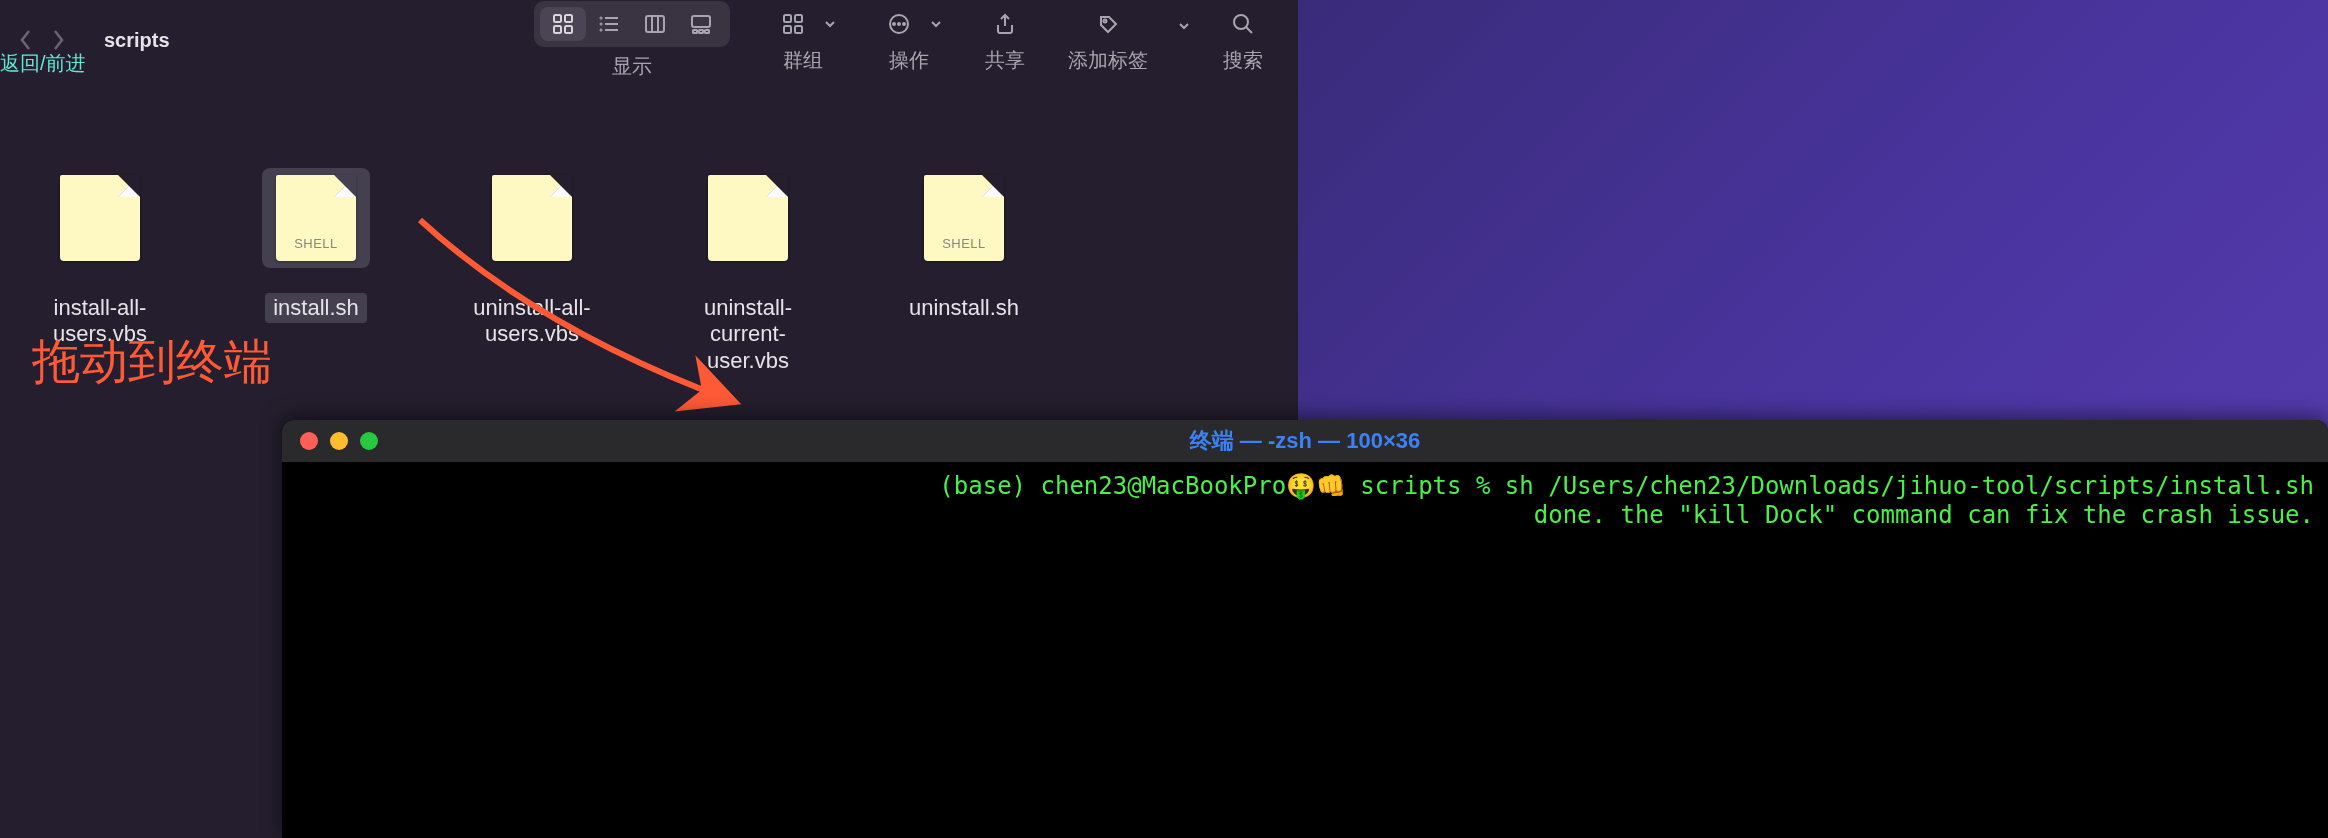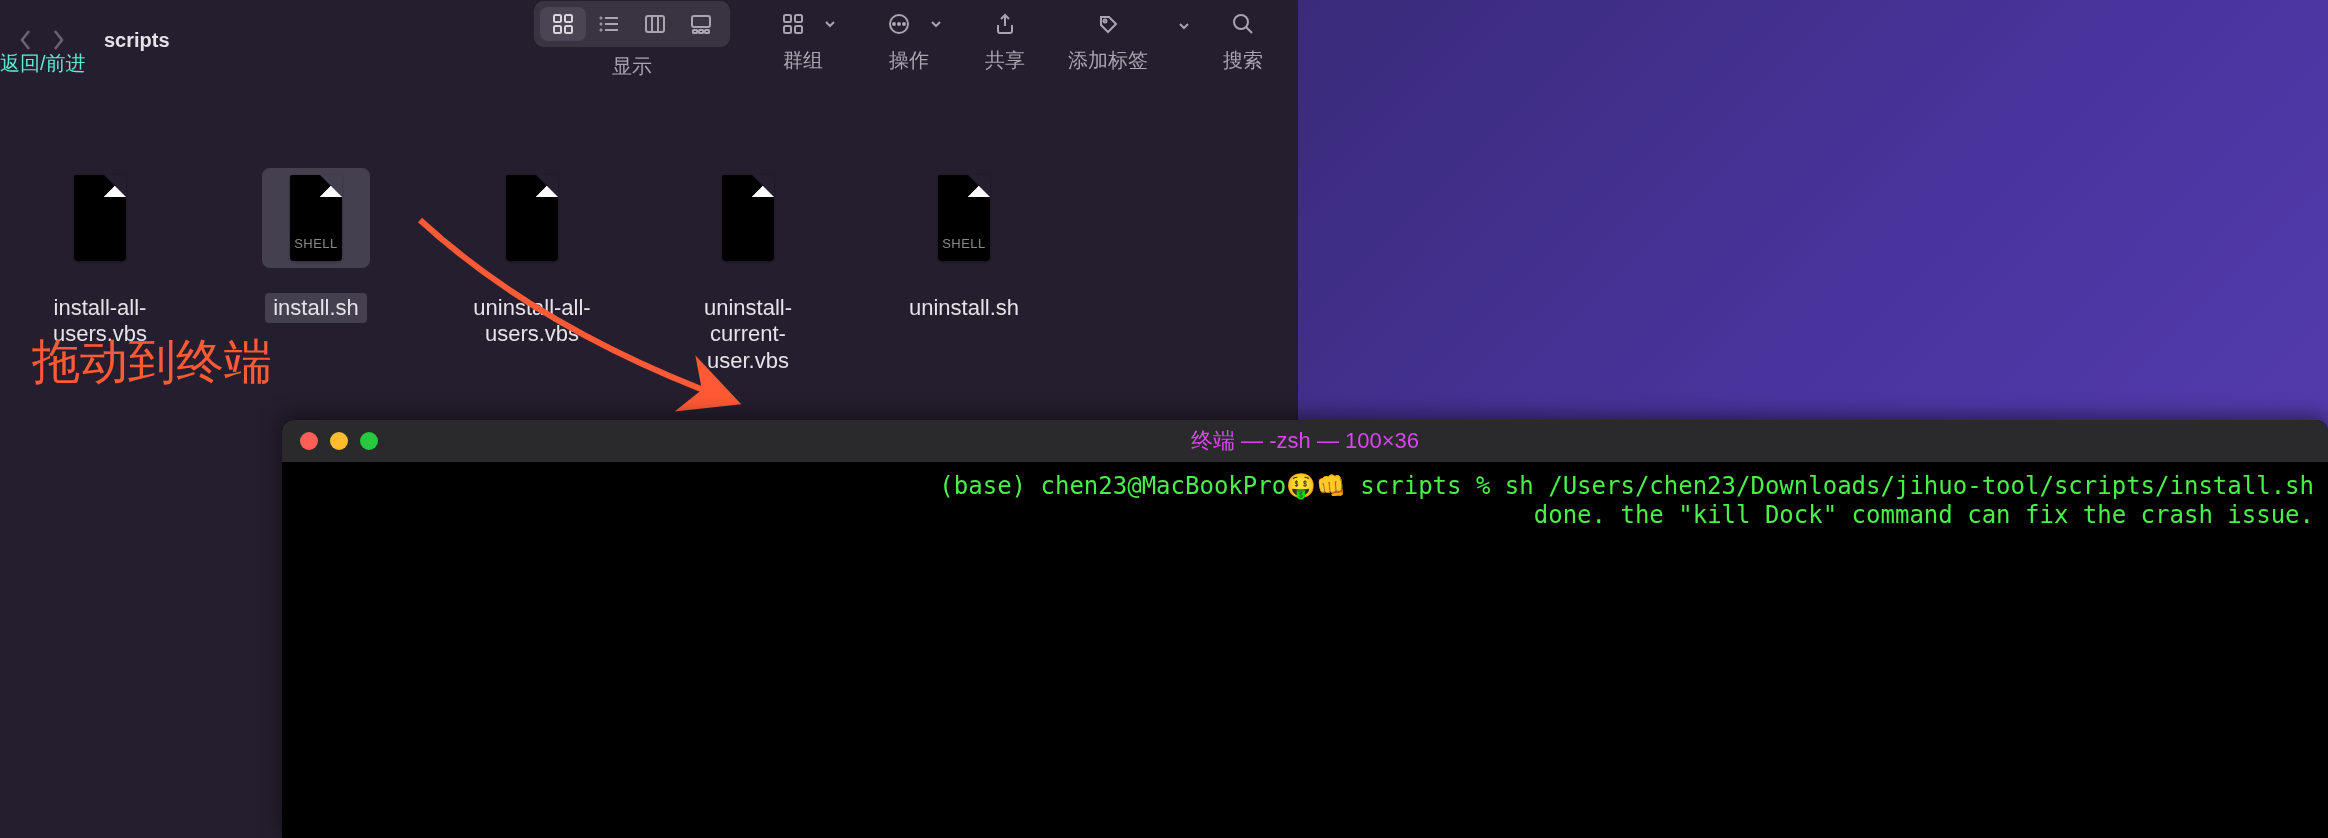--- a/index.html
+++ b/index.html
@@ -24,21 +24,21 @@
 .tool-section { display: flex; flex-direction: column; align-items: center; margin: 0 20px; }
 .tool-label { color: #a8a4b0; font-size: 20px; margin-top: 6px; }
 .tool-section .icon-row { display: flex; align-items: center; gap: 8px; height: 34px; }
 
 .nav-sublabel { position: absolute; left: 0; top: 50px; color: #5eead4; font-size: 20px; }
 
 .file-grid { display: flex; gap: 56px; padding: 88px 20px 0 20px; }
 .file-item { display: flex; flex-direction: column; align-items: center; width: 160px; cursor: pointer; }
 .file-icon-wrap { width: 108px; height: 100px; display: flex; align-items: center; justify-content: center; border-radius: 8px; }
 .file-item.selected .file-icon-wrap { background: #454050; }
-.file-icon { width: 52px; height: 86px; background: #000000; border-radius: 2px 2px 4px 4px; position: relative; display: flex; align-items: flex-end; justify-content: center; padding-bottom: 12px; box-shadow: 0 1px 3px rgba(0,0,0,0.3); }
+.file-icon { width: 80px; height: 86px; background: #fef9c3; border-radius: 2px 2px 4px 4px; position: relative; display: flex; align-items: flex-end; justify-content: center; padding-bottom: 12px; box-shadow: 0 1px 3px rgba(0,0,0,0.3); }
 .file-icon::before { content: ""; position: absolute; right: 0; top: 0; width: 22px; height: 22px; background: linear-gradient(135deg, transparent 48%, #e0e0e0 50%, #fcfcfc 52%); }
 .file-icon::after { content: ""; position: absolute; right: 0; top: 0; width: 22px; height: 22px; background: #241e2e; clip-path: polygon(100% 0, 0 0, 100% 100%); }
 .file-item.selected .file-icon::after { background: #454050; }
 .file-icon .shell-text { font-size: 13px; color: #888; font-weight: 500; letter-spacing: 0.5px; }
 .file-icon.has-content { align-items: stretch; padding: 8px 6px 8px 6px; }
 .file-icon.has-content .content-lines { display: flex; flex-direction: column; gap: 3px; }
 .file-icon.has-content .content-lines div { height: 2px; background: #aaa; }
 .file-icon.has-content .shell-text { position: absolute; bottom: 10px; left: 0; right: 0; text-align: center; }
 .file-name { color: #e5e3e8; font-size: 22px; text-align: center; margin-top: 25px; line-height: 1.2; padding: 2px 8px; border-radius: 4px; }
 .file-item.selected .file-name { background: #454050; }
@@ -47,21 +47,21 @@
 
 .arrow-svg { position: absolute; left: 400px; top: 210px; pointer-events: none; }
 
 .terminal { position: absolute; left: 282px; top: 420px; width: 2046px; height: 418px; background: #000; border-radius: 12px 12px 0 0; overflow: hidden; box-shadow: 0 -4px 20px rgba(0,0,0,0.5); }
 .term-titlebar { height: 42px; background: #2a2a2c; display: flex; align-items: center; padding: 0 18px; position: relative; }
 .traffic-lights { display: flex; gap: 12px; }
 .traffic-light { width: 18px; height: 18px; border-radius: 50%; }
 .traffic-light.red { background: #ff5f56; }
 .traffic-light.yellow { background: #ffbd2e; }
 .traffic-light.green { background: #27c93f; }
-.term-title { position: absolute; left: 50%; transform: translateX(-50%); color: #d946ef; font-size: 22px; font-weight: 400; }
+.term-title { position: absolute; left: 50%; transform: translateX(-50%); color: #3b82f6; font-size: 22px; font-weight: 700; }
 .term-body { padding: 10px 14px; font-family: "SF Mono", Menlo, Monaco, monospace; font-size: 24px; line-height: 1.2; }
 .term-line { color: #4af04a; white-space: pre; text-align: right; }
 .term-cursor { display: inline-block; width: 14px; height: 24px; background: #4af04a; vertical-align: text-bottom; margin-left: 2px; }
 .chevron-caret { display: inline-flex; align-items: center; }
 .chevron-caret svg { width: 12px; height: 12px; }
 </style>
 </head>
 <body>
 
 <div class="desktop-right"></div>

